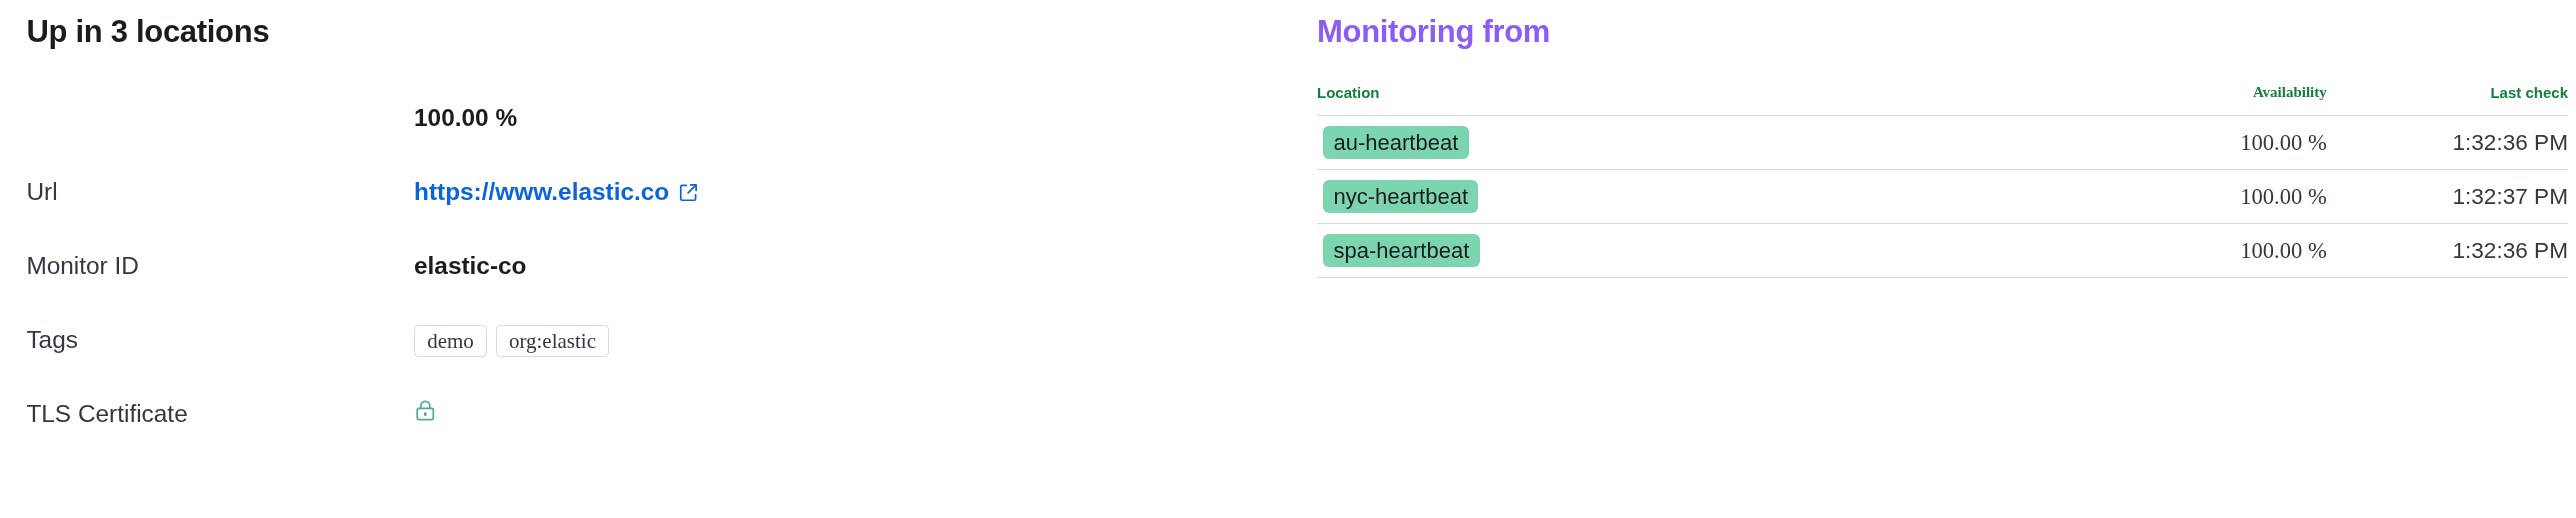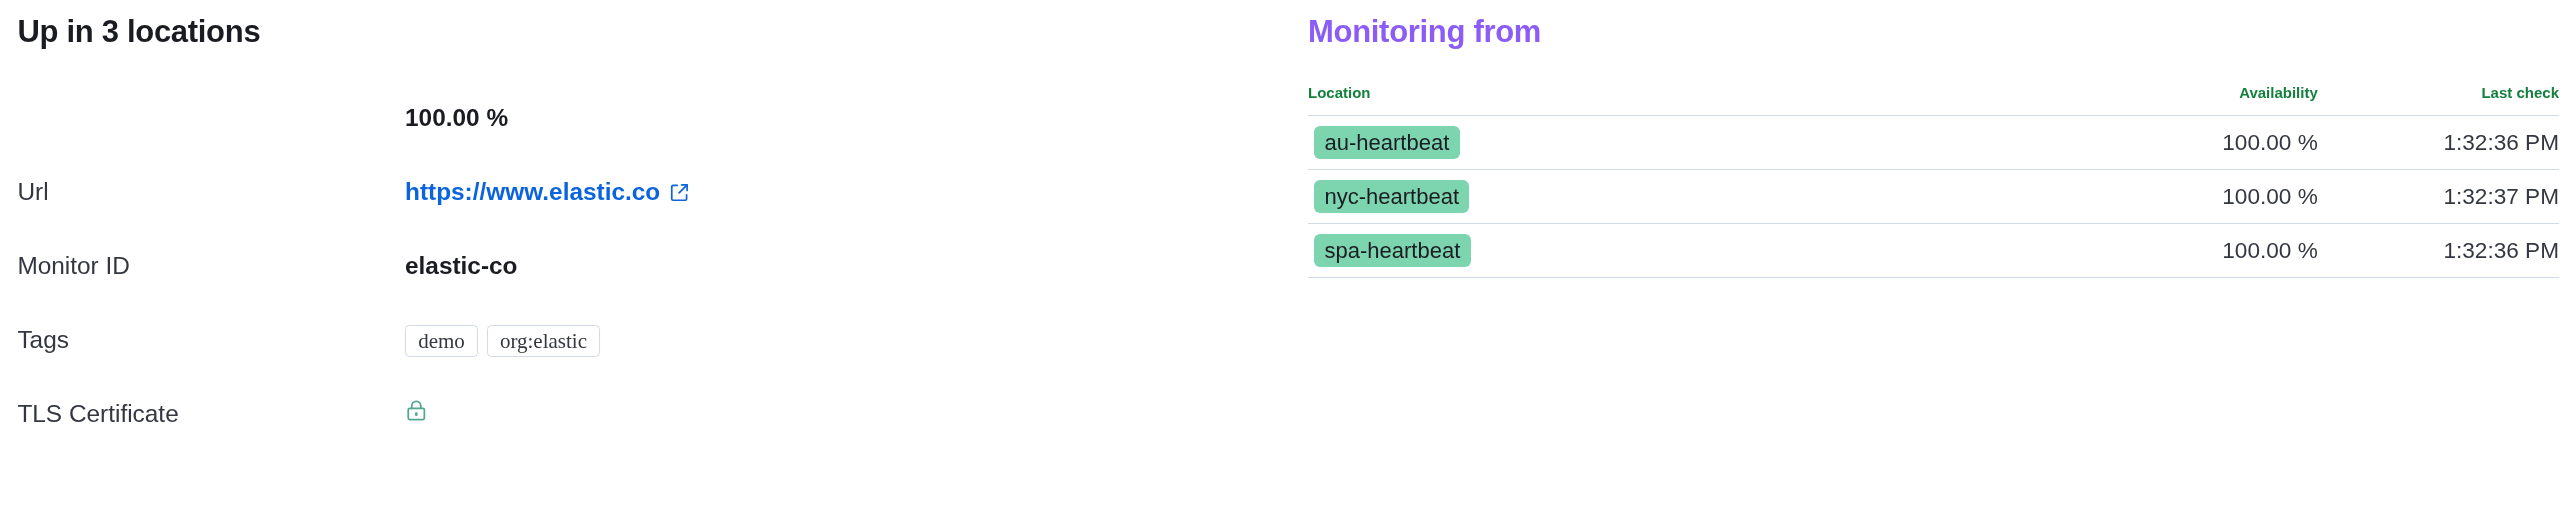--- a/index.html
+++ b/index.html
@@ -15,20 +15,21 @@
     color: #1a1c21;
     overflow: hidden;
     position: relative;
   }
 
   .page {
     position: absolute;
     inset: 0;
     display: flex;
     flex-direction: row;
+    margin-left: 9px;
   }
 
   
   .left-panel {
     position: absolute;
     left: 0;
     top: 0;
     width: 1297px;
     height: 519px;
   }
@@ -182,21 +183,21 @@
     font-size: 22.6px;
     font-weight: 400;
     color: #343741;
     height: 53px;
     padding: 0;
     border-bottom: 1.7px solid #d3dae6;
     vertical-align: middle;
     white-space: nowrap;
   }
   .col-location { width: 661px; text-align: left; }
-  .col-availability { width: 348px; text-align: right; }
+  .col-availability { width: 348px; text-align: right; font-family: Liberation Serif, serif; }
   .col-lastcheck { width: 241px; text-align: right; }
 
   .loc-badge {
     display: inline-flex;
     align-items: center;
     justify-content: flex-start;
     height: 33px;
     padding: 0 10.4px;
     border-radius: 6px;
     background: #7dd5b0;

